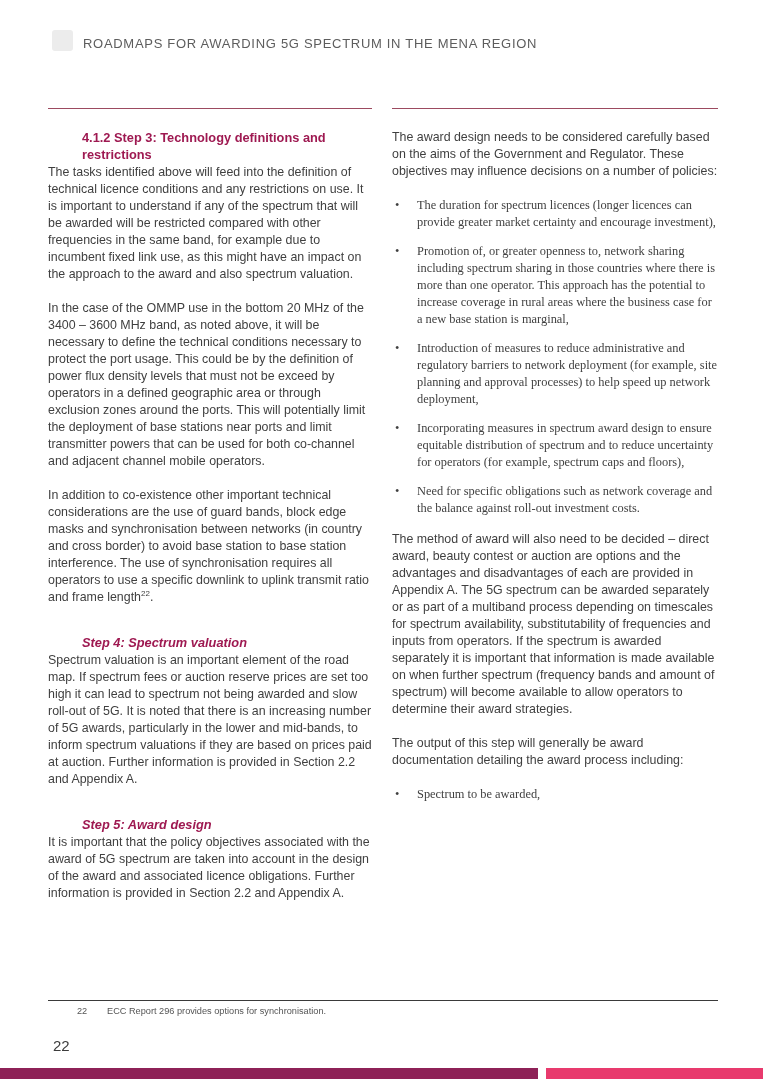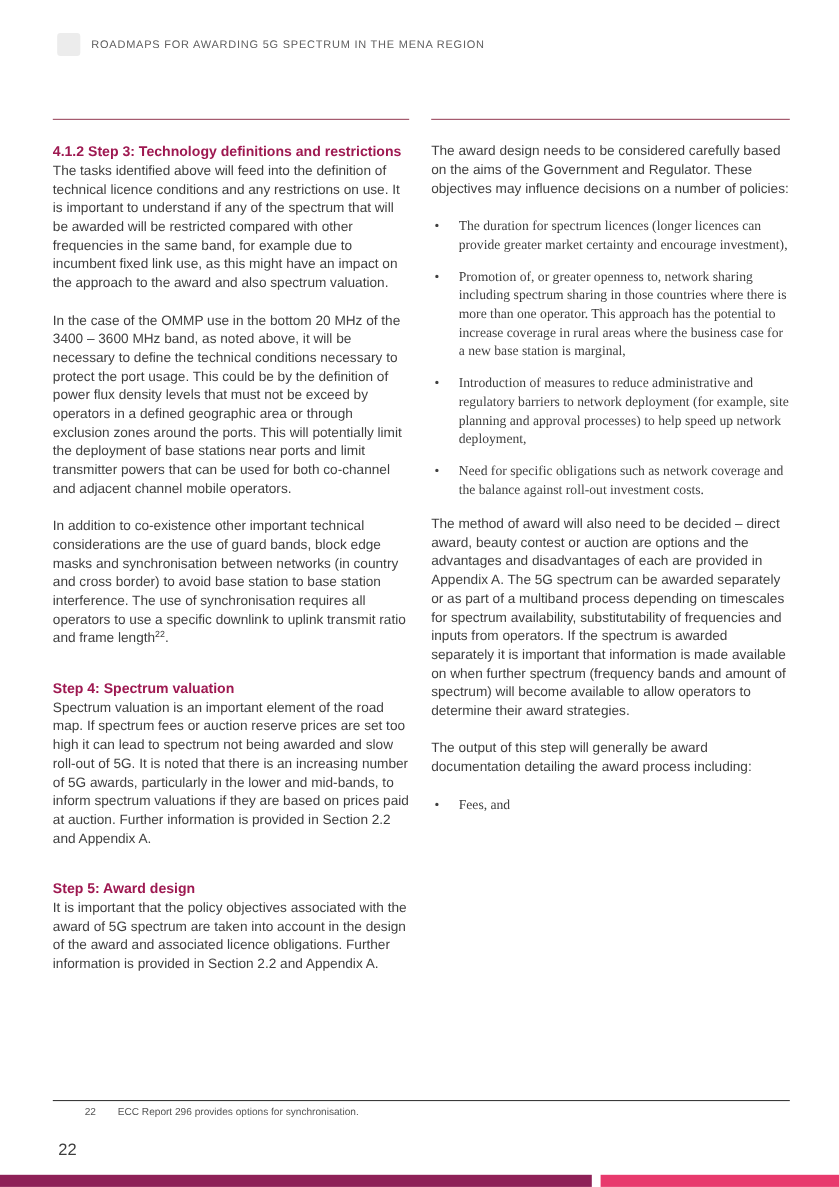--- a/index.html
+++ b/index.html
@@ -19,21 +19,21 @@
   .header-logo-mark {
     position: absolute;
     left: 52px; top: 30px;
     width: 21px; height: 21px;
     background: #ececec;
     border-radius: 3px;
   }
   .running-header {
     position: absolute;
     left: 83px; top: 36px;
-    font-size: 10px;
+    font-size: 13px;
     letter-spacing: 0.7px;
     color: #5d5d5d;
   }
 
   
   .col {
     position: absolute;
     top: 108px;
     border-top: 1px solid #9c4a60;
     padding-top: 20px;
@@ -43,22 +43,23 @@
   }
   .col-left  { left: 48px;  width: 324px; }
   .col-right { left: 392px; width: 326px; }
 
   .para { margin-bottom: 17px; }
   .heading {
     font-weight: bold;
     font-size: 12.8px;
     color: #9e1951;
     margin-bottom: 1px;
+    margin-left: 34px;
   }
-  .step-heading { margin-top: 28px; }
+  .step-heading { margin-top: 28px; font-style: italic; }
 
   sup.fn-ref { font-size: 8px; vertical-align: super; line-height: 0; }
 
   
   .bullet-list { margin: 3px 0 14px 0; font-family: Liberation Serif, serif; }
   .bullet-item {
     position: relative;
     padding-left: 25px;
     margin-bottom: 12px;
   }
@@ -124,26 +125,27 @@
     <div class="heading step-heading">Step 5: Award design</div>
     <div class="para">It is important that the policy objectives associated with the award of 5G spectrum are taken into account in the design of the award and associated licence obligations. Further information is provided in Section 2.2 and Appendix A.</div>
   </div>
 
   <div class="col col-right">
     <div class="para">The award design needs to be considered carefully based on the aims of the Government and Regulator. These objectives may influence decisions on a number of policies:</div>
     <div class="bullet-list">
       <div class="bullet-item"><span>The duration for spectrum licences (longer licences can provide greater market certainty and encourage investment),</span></div>
       <div class="bullet-item"><span>Promotion of, or greater openness to, network sharing including spectrum sharing in those countries where there is more than one operator. This approach has the potential to increase coverage in rural areas where the business case for a new base station is marginal,</span></div>
       <div class="bullet-item"><span>Introduction of measures to reduce administrative and regulatory barriers to network deployment (for example, site planning and approval processes) to help speed up network deployment,</span></div>
+      <div class="bullet-item"><span>Incorporating measures in spectrum award design to ensure equitable distribution of spectrum and to reduce uncertainty for operators (for example, spectrum caps and floors),</span></div>
       <div class="bullet-item"><span>Need for specific obligations such as network coverage and the balance against roll-out investment costs.</span></div>
     </div>
     <div class="para">The method of award will also need to be decided – direct award, beauty contest or auction are options and the advantages and disadvantages of each are provided in Appendix A. The 5G spectrum can be awarded separately or as part of a multiband process depending on timescales for spectrum availability, substitutability of frequencies and inputs from operators. If the spectrum is awarded separately it is important that information is made available on when further spectrum (frequency bands and amount of spectrum) will become available to allow operators to determine their award strategies.</div>
     <div class="para">The output of this step will generally be award documentation detailing the award process including:</div>
     <div class="bullet-list">
-      <div class="bullet-item"><span>Fees, and</span></div>
+      <div class="bullet-item"><span>Spectrum to be awarded,</span></div>
 
     </div>
   </div>
 
   <div class="footnote-rule"></div>
   <div class="footnote">
     <span class="fn-number">22</span><span>ECC Report 296 provides options for synchronisation.</span>
   </div>
 
   <div class="page-number">22</div>

